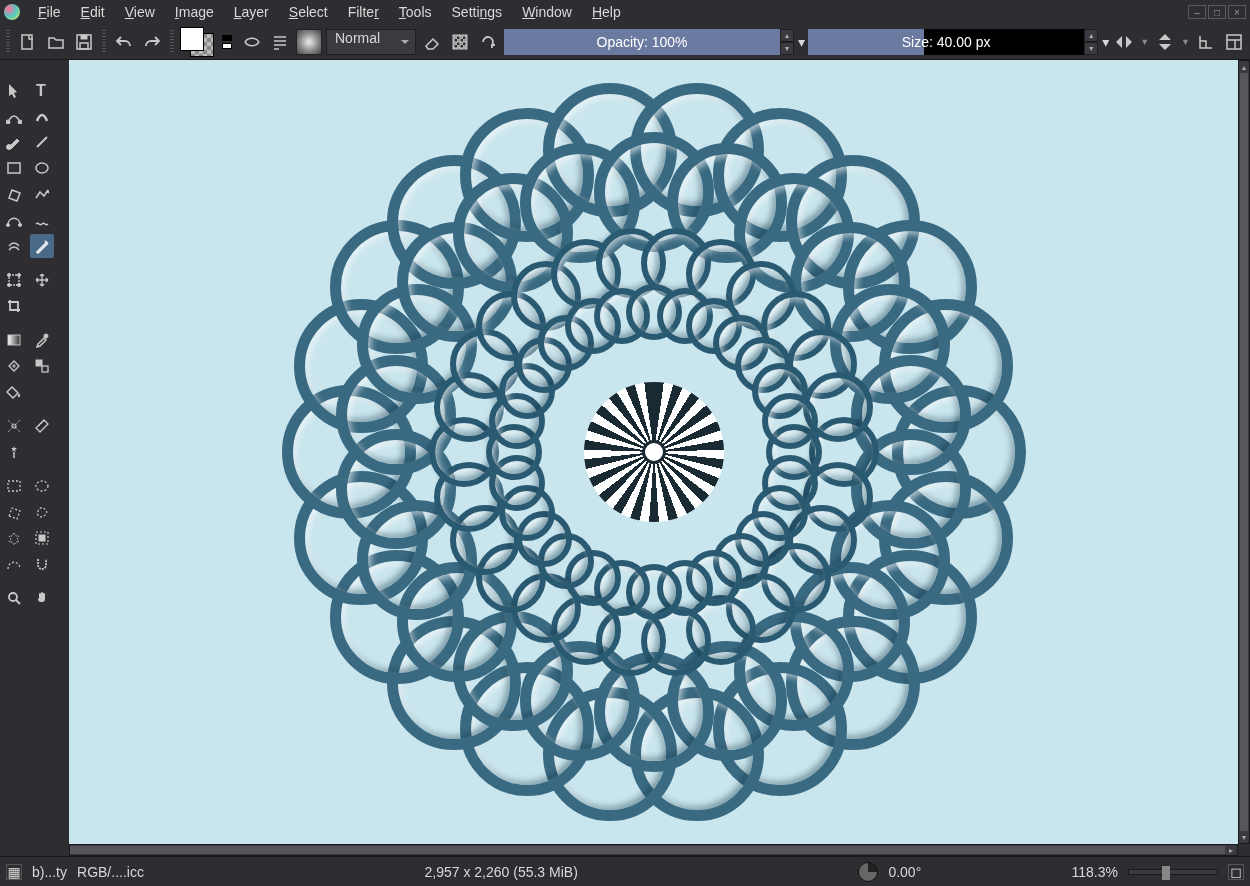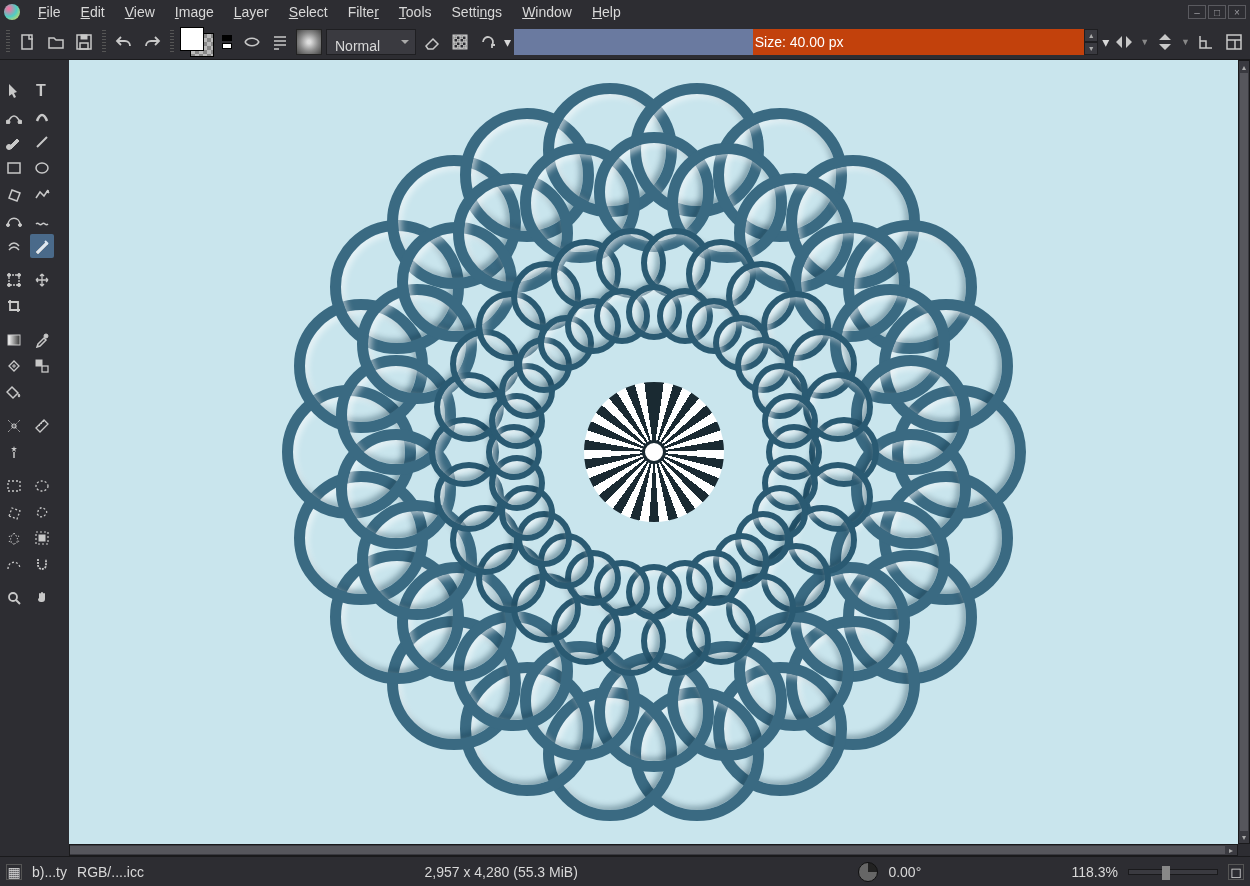--- a/index.html
+++ b/index.html
@@ -92,21 +92,21 @@
 .brush-preview {
   width: 26px; height: 26px;
   background: radial-gradient(circle, #ddd 10%, #888 55%, #444 100%);
   border: 1px solid #222;
 }
 .select-box {
   height: 26px;
   background: #3a3a40;
   border: 1px solid #1f1f22;
   display: flex;
-  align-items: flex-end;
+  align-items: flex-start;
   padding: 0 8px;
   min-width: 90px;
   position: relative;
 }
 .select-box::after {
   content: "";
   position: absolute; right: 6px; top: 50%;
   border: 4px solid transparent;
   border-top-color: #aaa;
   transform: translateY(-2px);
@@ -120,21 +120,21 @@
   flex: 1;
   position: relative;
   color: #fff;
 }
 .slider-field.partial::before {
   content:"";
   position:absolute; left:0; top:0; bottom:0;
   width: 42%;
   background: #6a7aa0;
 }
-.slider-field.partial { background:#c2410c; }
+.slider-field.partial { background:#000000; }
 .slider-field span { position: relative; z-index: 1; }
 .spinner {
   width: 14px;
   display:flex; flex-direction:column;
 }
 .spinner i {
   flex:1; border:1px solid #1f1f22; background:#3a3a40;
   display:flex; align-items:center; justify-content:center;
   font-size:7px; font-style:normal; color:#aaa;
 }
@@ -346,20 +346,29 @@
           </pattern>
         </defs>
       </svg>
     </div>
   <div class="tbtn">
       <svg width="18" height="18" viewBox="0 0 18 18">
         <path d="M4 9a5 5 0 119 3M13 15v-3h3" fill="none" stroke-width="1.8"></path>
       </svg>
     </div>
 
+  <div style="display:flex;flex:1;height:26px">
+    <div class="slider-field">
+        <span>Opacity: 100%</span>
+      </div>
+    <div class="spinner">
+        <i>▲</i>
+        <i>▼</i>
+      </div>
+  </div>
   <div style="width:6px">▾</div>
 
   <div style="display:flex;flex:1;height:26px">
     <div class="slider-field partial">
         <span>Size: 40.00 px</span>
       </div>
     <div class="spinner">
         <i>▲</i>
         <i>▼</i>
       </div>
@@ -728,21 +737,21 @@
       </div>
     </div>
   </div>
 </div>
 
 <div class="statusbar">
   <div class="nav-prev">▦</div>
   <div class="status-seg">b)...ty</div>
   <div class="status-seg">RGB/....icc</div>
   <div style="flex:1"></div>
-  <div class="status-seg">2,957 x 4,280 (55.3 MiB)</div>
+  <div class="status-seg">2,957 x 2,260 (55.3 MiB)</div>
   <div style="flex:1"></div>
   <div class="rot-dial"></div>
   <div class="status-seg">0.00°</div>
   <div style="flex:.5"></div>
   <div class="status-seg">118.3%</div>
   <div class="zoom-slider">
       <div class="knob"></div>
     </div>
   <div class="nav-prev">◻</div>
 </div>

